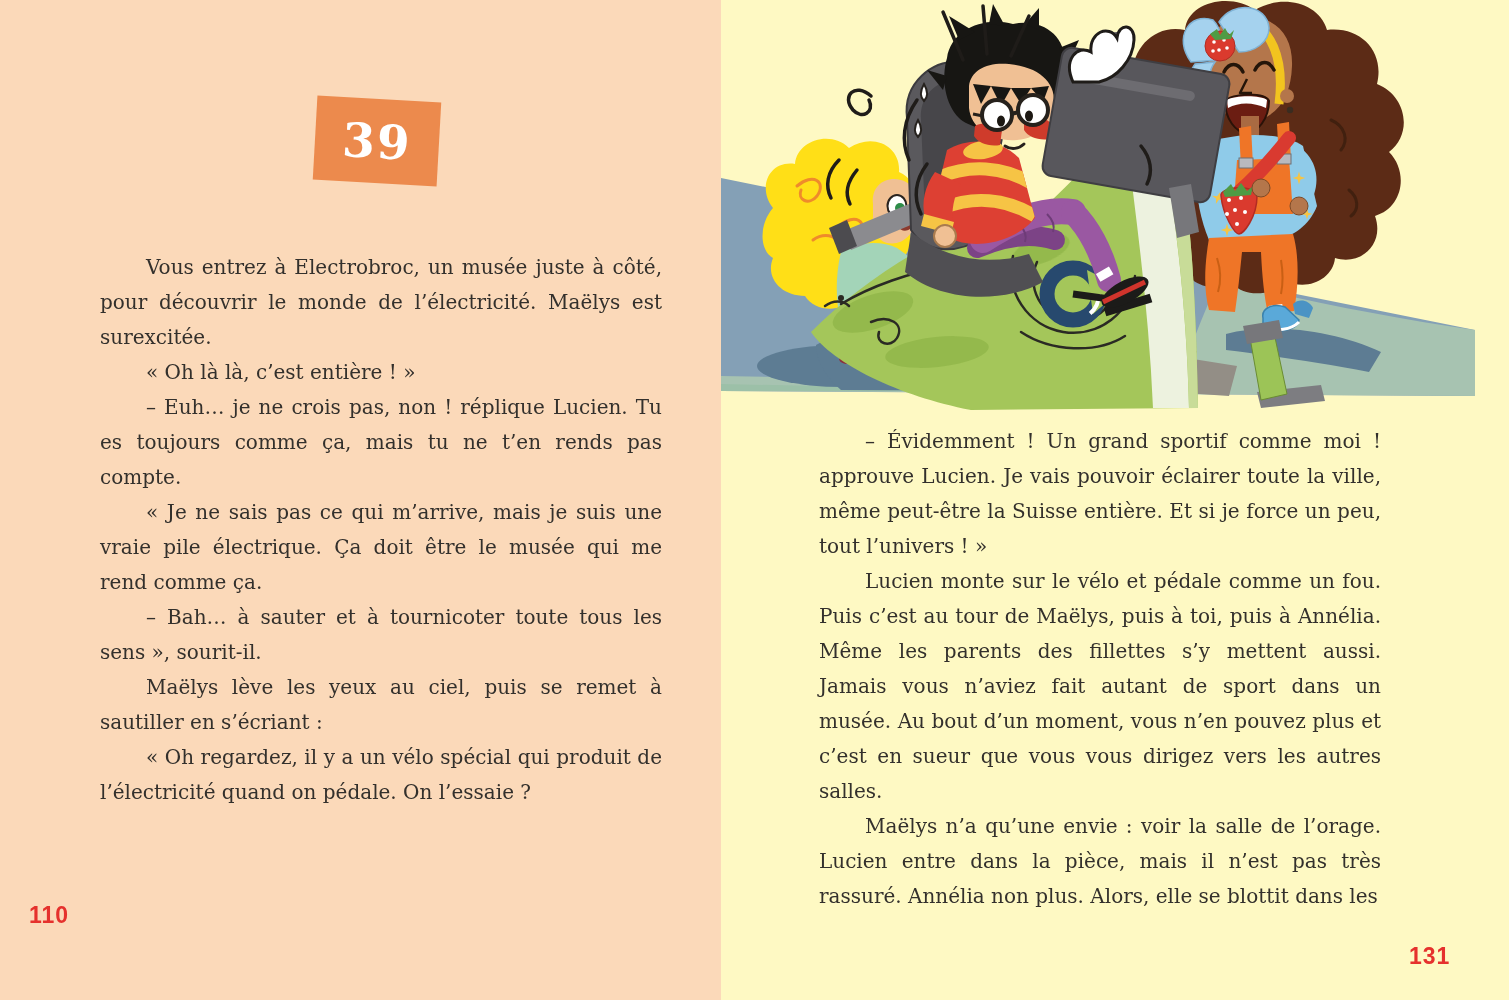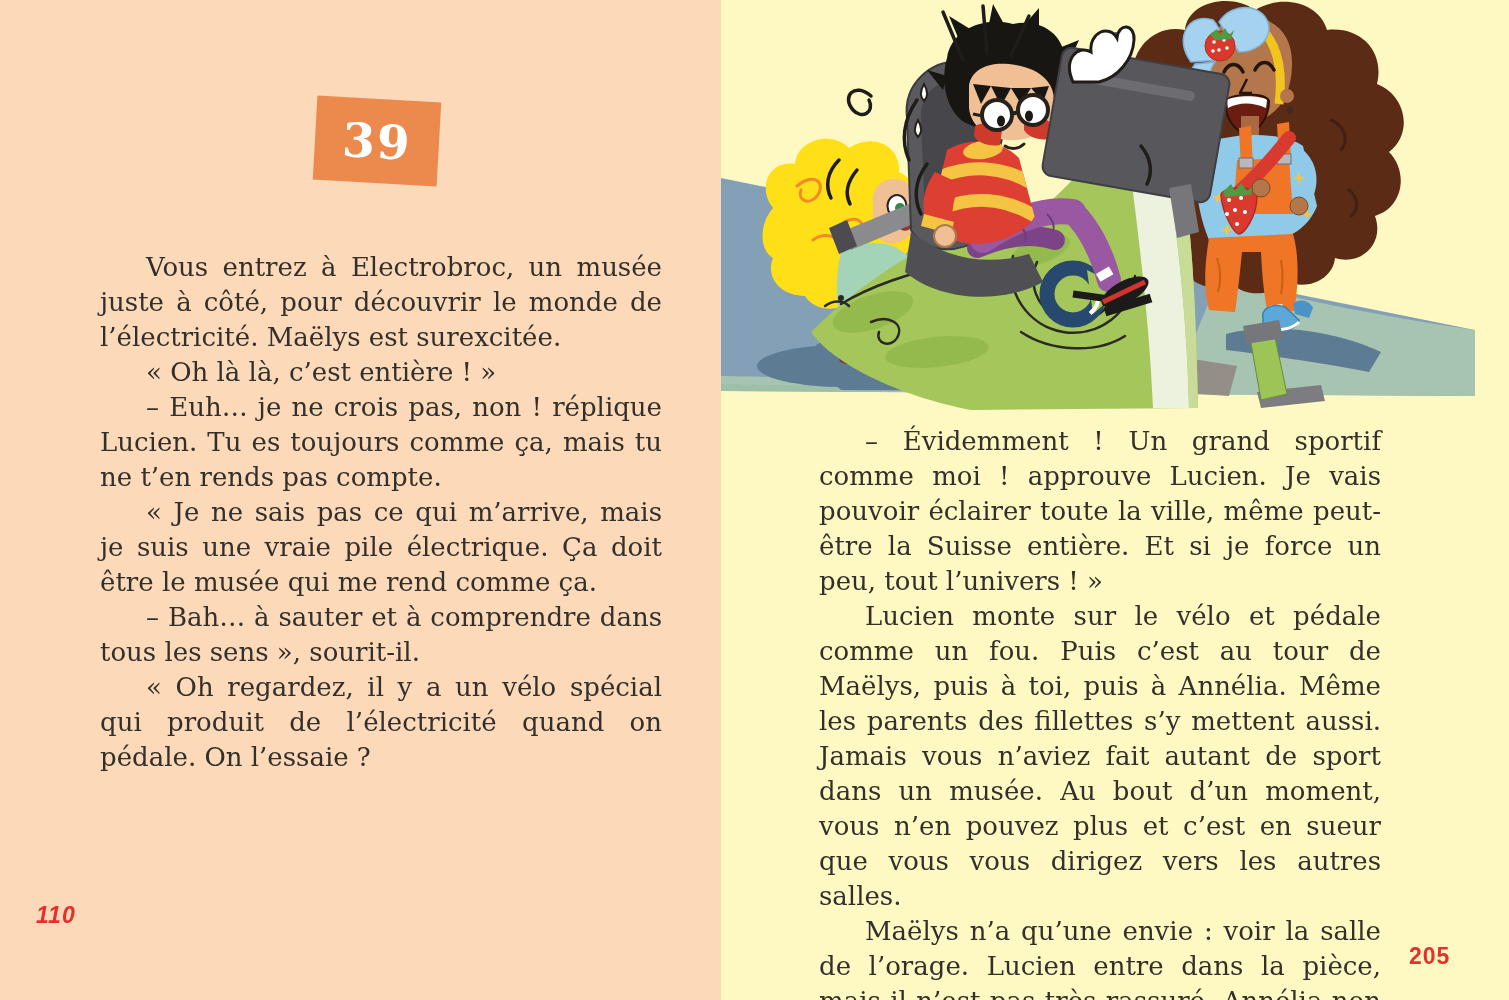--- a/index.html
+++ b/index.html
@@ -4,47 +4,48 @@
 <style>
   html,body{margin:0;padding:0;background:#e8e8e8;}
   .spread{position:relative;width:1509px;height:1000px;overflow:hidden;font-family:"DejaVu Serif",serif;}
   .page{position:absolute;top:0;height:1000px;}
   .page-left{left:0;width:755px;background:#fbd9b9;}
   .page-right{left:721px;width:874px;background:#fef9c3;}
   .chapter-badge{position:absolute;left:315px;top:99px;width:124px;height:84px;background:#ec8a4d;
     transform:rotate(3.2deg);display:flex;align-items:center;justify-content:center;}
   .chapter-badge span{color:#ffffff;font-size:47px;font-weight:bold;letter-spacing:2px;
     font-family:"DejaVu Serif",serif;}
-  .text-block{position:absolute;color:#33302c;font-size:26px;line-height:35px;text-align:justify;
+  .text-block{position:absolute;color:#33302c;font-size:20px;line-height:35px;text-align:justify;
     text-justify:inter-word;}
   .text-block p{margin:0;text-indent:46px;}
   .left-text{left:100px;top:250px;width:562px;}
   .right-text{left:98px;top:424px;width:562px;}
   .page-number{position:absolute;color:#e5312d;font-family:"Liberation Sans",sans-serif;
     font-weight:bold;font-size:23px;letter-spacing:1px;}
-  .pn-left{left:36px;top:902px;font-style:italic;}
+  .pn-left{left:29px;top:902px;}
   .pn-right{left:688px;top:943px;}
   .illustration{position:absolute;left:0;top:0;width:754px;height:420px;}
   .illustration svg{display:block;width:754px;height:420px;}
 </style>
 </head>
 <body>
 
 <div class="spread">
 
   <section class="page page-left">
     <div class="chapter-badge">
       <span>39</span>
     </div>
     <div class="text-block left-text">
       <p>Vous entrez à Electrobroc, un musée juste à côté, pour découvrir le monde de l’électricité. Maëlys est surexcitée.</p>
       <p>« Oh là là, c’est entière ! »</p>
       <p>– Euh… je ne crois pas, non ! réplique Lucien. Tu es toujours comme ça, mais tu ne t’en rends pas compte.</p>
       <p>« Je ne sais pas ce qui m’arrive, mais je suis une vraie pile électrique. Ça doit être le musée qui me rend comme ça.</p>
-      <p>– Bah… à sauter et à comprendre dans tous les sens », sourit-il.</p>
+      <p>– Bah… à sauter et à tournicoter toute tous les sens », sourit-il.</p>
+      <p>Maëlys lève les yeux au ciel, puis se remet à sautiller en s’écriant :</p>
       <p>« Oh regardez, il y a un vélo spécial qui produit de l’électricité quand on pédale. On l’essaie ?</p>
     </div>
     <div class="page-number pn-left">110</div>
   </section>
 
   <section class="page page-right">
 
     <div class="illustration">
     <svg viewBox="0 0 754 420" xmlns="http://www.w3.org/2000/svg">
       <defs>
@@ -303,16 +304,16 @@
       </g>
       <path fill="#ffffff" stroke="#1f1c19" stroke-width="3" d="M352,82 C342,60 356,44 370,52 C368,32 388,24 396,38 C398,22 414,24 413,40 C412,60 396,78 378,82 Z"></path>
     </svg>
     </div>
 
     <div class="text-block right-text">
       <p>– Évidemment ! Un grand sportif comme moi ! approuve Lucien. Je vais pouvoir éclairer toute la ville, même peut-être la Suisse entière. Et si je force un peu, tout l’univers ! »</p>
       <p>Lucien monte sur le vélo et pédale comme un fou. Puis c’est au tour de Maëlys, puis à toi, puis à Annélia. Même les parents des fillettes s’y mettent aussi. Jamais vous n’aviez fait autant de sport dans un musée. Au bout d’un moment, vous n’en pouvez plus et c’est en sueur que vous vous dirigez vers les autres salles.</p>
       <p>Maëlys n’a qu’une envie : voir la salle de l’orage. Lucien entre dans la pièce, mais il n’est pas très rassuré. Annélia non plus. Alors, elle se blottit dans les</p>
     </div>
-    <div class="page-number pn-right">205</div>
+    <div class="page-number pn-right">131</div>
   </section>
 
 </div>
 
 </body></html>

